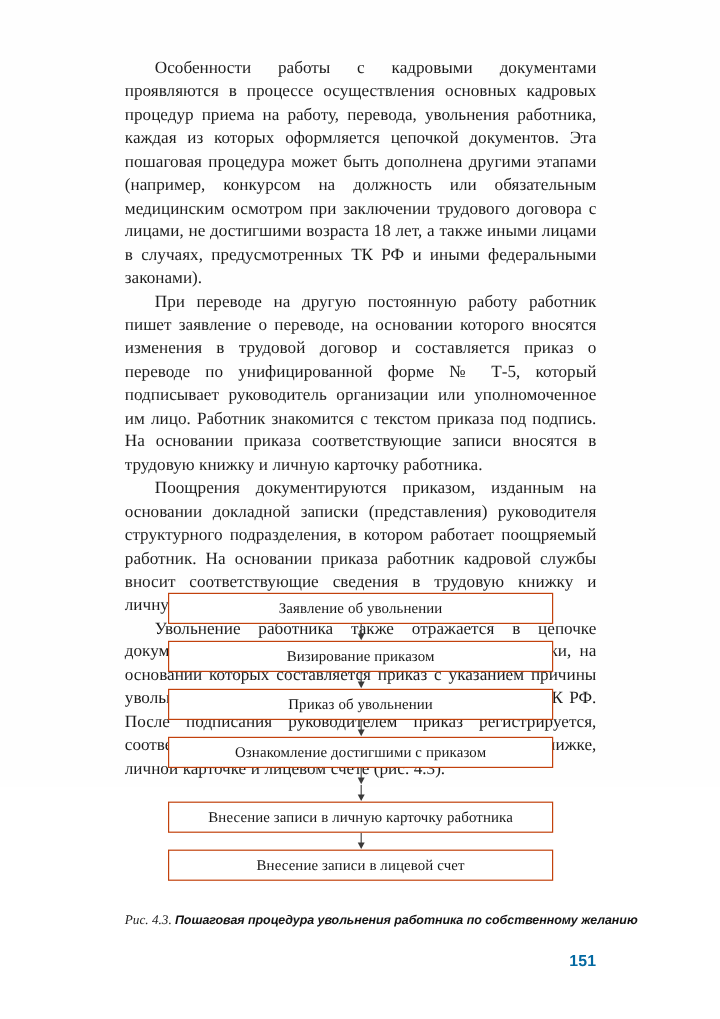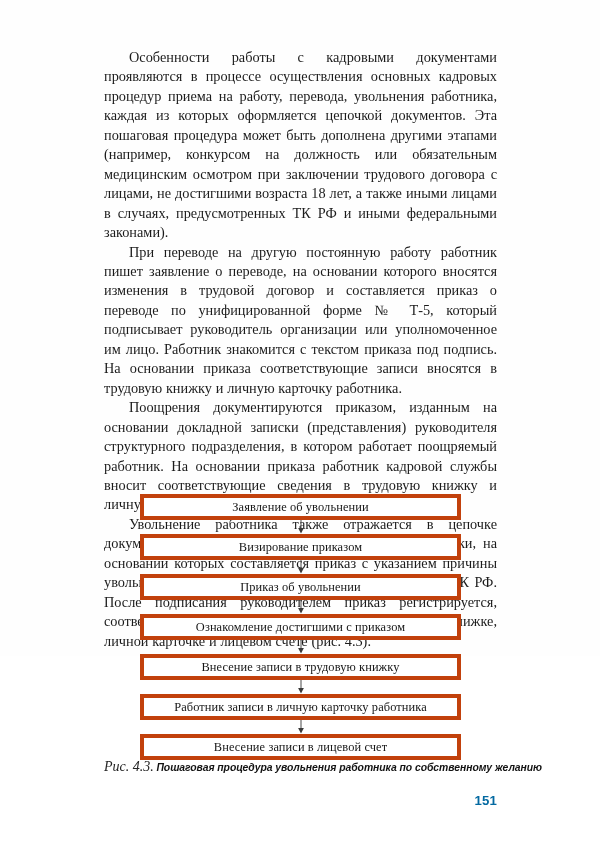--- a/index.html
+++ b/index.html
@@ -47,21 +47,21 @@
   .flowchart {
     position: absolute;
     left: 140px;
     top: 494px;
     width: 321px;
   }
   .flow-box {
     box-sizing: border-box;
     width: 321px;
     height: 26px;
-    border: 4px solid #c2410c;
+    border: 1px solid #c2410c;
     background: #ffffff;
     display: flex;
     align-items: center;
     justify-content: center;
     font-size: 12.4px;
     font-family: "Liberation Serif", "DejaVu Serif", serif;
     color: #161616;
     letter-spacing: 0.1px;
   }
   .flow-arrow {
@@ -84,21 +84,21 @@
     top: 760px;
     width: 400px;
     font-size: 10.6px;
     line-height: 14px;
     white-space: nowrap;
   }
   .caption .fig-num {
     font-family: "Liberation Serif", "DejaVu Serif", serif;
     font-style: italic;
     font-weight: normal;
-    font-size: 14px;
+    font-size: 11px;
     color: #242424;
   }
   .caption .fig-text {
     font-family: "Liberation Sans", "DejaVu Sans", sans-serif;
     font-weight: bold;
     font-size: 10.4px;
     color: #131313;
     letter-spacing: -0.05px;
     font-style: italic;
   }
@@ -168,33 +168,30 @@
       <span>Ознакомление достигшими с приказом</span>
     </div>
 
     <div class="flow-arrow">
       <svg width="9" height="14" viewBox="0 0 9 14">
         <line x1="4.5" y1="0" x2="4.5" y2="9" stroke="#4a4a4a" stroke-width="1"></line>
         <polygon points="1.6,8 7.4,8 4.5,13.5" fill="#3a3a3a"></polygon>
       </svg>
     </div>
 
-    <div class="flow-box">
-      <span>Внесение записи в трудовую книжку</span>
-    </div>
-
-    <div class="flow-arrow">
-      <svg width="9" height="14" viewBox="0 0 9 14">
-        <line x1="4.5" y1="0" x2="4.5" y2="9" stroke="#4a4a4a" stroke-width="1"></line>
-        <polygon points="1.6,8 7.4,8 4.5,13.5" fill="#3a3a3a"></polygon>
-      </svg>
-    </div>
-
-    <div class="flow-box">
-      <span>Работник записи в личную карточку работника</span>
+
+    <div class="flow-arrow">
+      <svg width="9" height="14" viewBox="0 0 9 14">
+        <line x1="4.5" y1="0" x2="4.5" y2="9" stroke="#4a4a4a" stroke-width="1"></line>
+        <polygon points="1.6,8 7.4,8 4.5,13.5" fill="#3a3a3a"></polygon>
+      </svg>
+    </div>
+
+    <div class="flow-box">
+      <span>Внесение записи в личную карточку работника</span>
     </div>
 
     <div class="flow-arrow">
       <svg width="9" height="14" viewBox="0 0 9 14">
         <line x1="4.5" y1="0" x2="4.5" y2="9" stroke="#4a4a4a" stroke-width="1"></line>
         <polygon points="1.6,8 7.4,8 4.5,13.5" fill="#3a3a3a"></polygon>
       </svg>
     </div>
 
     <div class="flow-box">

